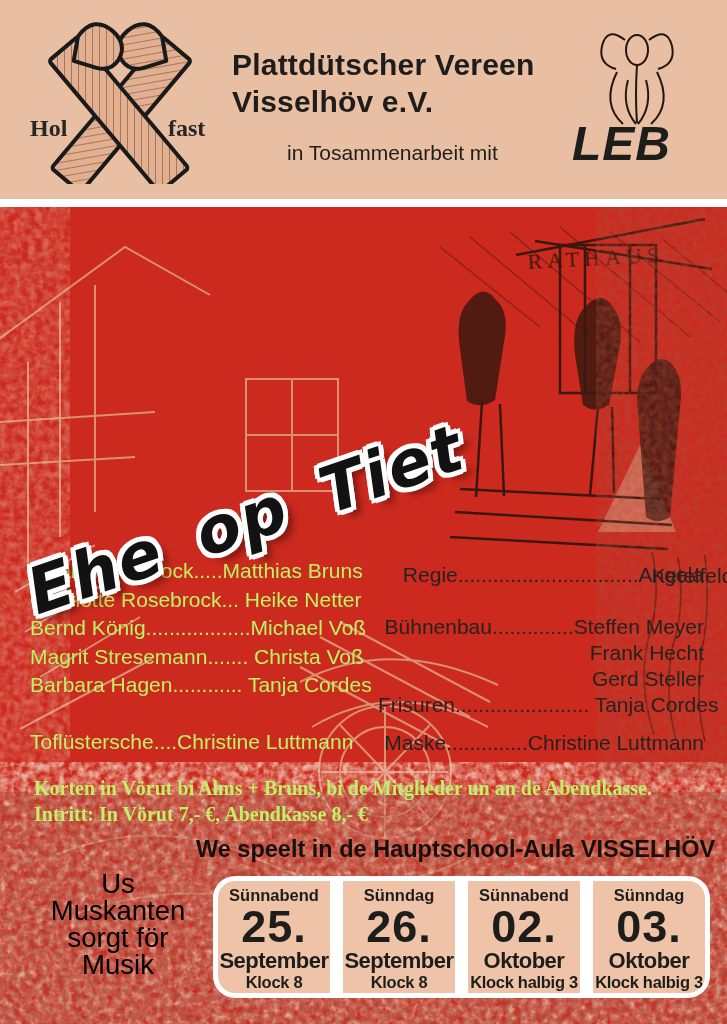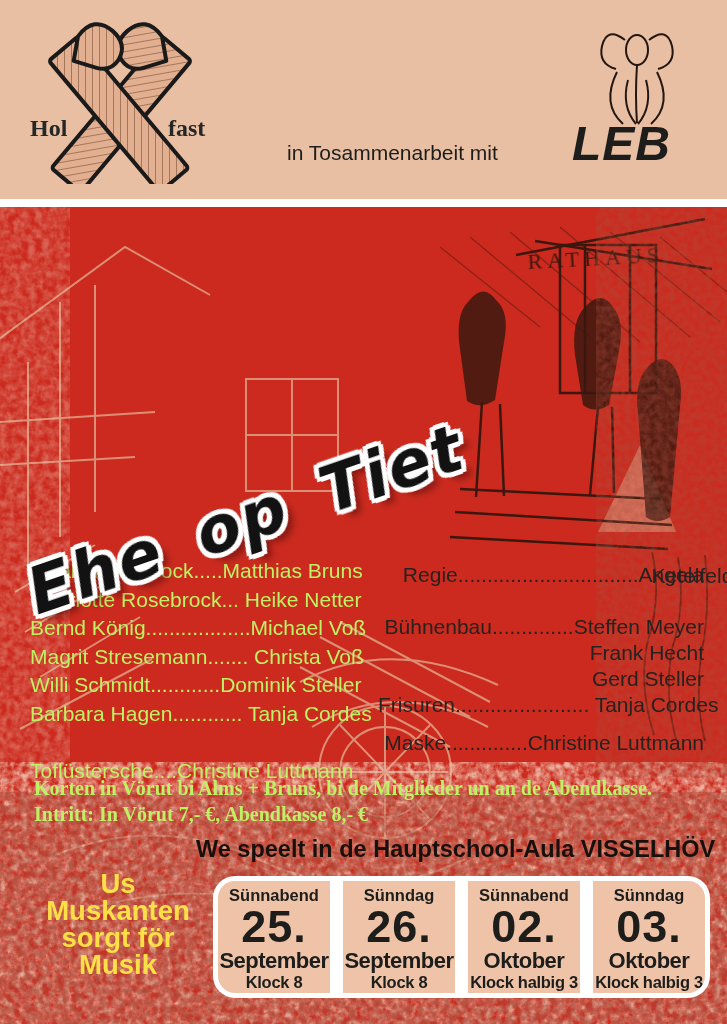--- a/index.html
+++ b/index.html
@@ -51,21 +51,21 @@
   .tickets{
     position:absolute;left:34px;top:568px;z-index:2;color:#bef264;
     font-family:"Liberation Serif",serif;font-weight:bold;font-size:20px;line-height:26px;
   }
   .venue{
     position:absolute;left:196px;top:629px;z-index:2;color:#17100c;
     font-weight:bold;font-size:23.5px;white-space:nowrap;text-align:center;
   }
   .music{
     position:absolute;left:18px;top:663px;width:200px;z-index:2;text-align:center;
-    font-weight:bold;font-size:27.5px;line-height:27px;color:#fde047;
+    font-weight:normal;font-size:27.5px;line-height:27px;color:#000000;
   }
   
   .dates{
     position:absolute;left:213px;top:669px;width:497px;height:122px;z-index:3;
     background:#ffffff;border-radius:22px;display:flex;gap:13px;padding:5px;box-sizing:border-box;
   }
   .date-cell{
     flex:1 1 0;background:#eec3a7;text-align:center;color:#1d1d1b;overflow:hidden;
     padding-top:5px;
   }
@@ -99,20 +99,24 @@
 
         <g transform="translate(98,100) rotate(-40)">
           <rect x="-19" y="-88" width="38" height="172" rx="3"></rect>
           <path d="M19,-88 q26,-6 30,18 q3,20 -14,26 q-14,4 -22,-8 l-13,-20 Z"></path>
         </g>
       </g>
       <text x="8" y="120" font-family="Liberation Serif, serif" font-weight="bold" font-size="24" fill="#262626">Hol</text>
       <text x="146" y="120" font-family="Liberation Serif, serif" font-weight="bold" font-size="24" fill="#262626">fast</text>
     </svg>
 
+    <div class="org">
+      <div class="org-line">Plattdütscher Vereen</div>
+      <div class="org-line">Visselhöv e.V.</div>
+    </div>
     <div class="coop">in Tosammenarbeit mit</div>
 
     <svg class="leb" width="138" height="150" viewBox="0 0 138 150">
       <g fill="none" stroke="#241712" stroke-width="2">
         <ellipse cx="69" cy="28" rx="11" ry="15"></ellipse>
         <path d="M69,43 q-2,30 0,58"></path>
         <path d="M57,18 q-18,-14 -23,6 q-4,18 14,23"></path>
         <path d="M81,18 q18,-14 23,6 q4,18 -14,23"></path>
         <path d="M49,50 q-16,32 6,52"></path>
         <path d="M89,50 q16,32 -6,52"></path>
@@ -192,21 +196,20 @@
     </svg>
 
     <h1 class="title">Ehe op Tiet</h1>
 
 
     <div class="cast">
       <div>Ewald Rosebrock.....Matthias Bruns</div>
       <div>Charlotte Rosebrock... Heike Netter</div>
       <div>Bernd König..................Michael Voß</div>
       <div>Magrit Stresemann....... Christa Voß</div>
-      <div>Willi Schmidt............Dominik Steller</div>
       <div>Barbara Hagen............ Tanja Cordes</div>
       <div class="gap-line">Toflüstersche....Christine Luttmann</div>
     </div>
 
     <div class="crew">
       <span class="row"><span>Regie...............................</span><span class="overlap"><span class="n1">Angela</span><span class="n2">Ketelfeld</span></span></span>
       <span class="row r2">Bühnenbau..............Steffen Meyer</span>
       <span class="row">Frank Hecht</span>
       <span class="row">Gerd Steller</span>
       <span class="row">Frisuren....................... Tanja Cordes</span>

